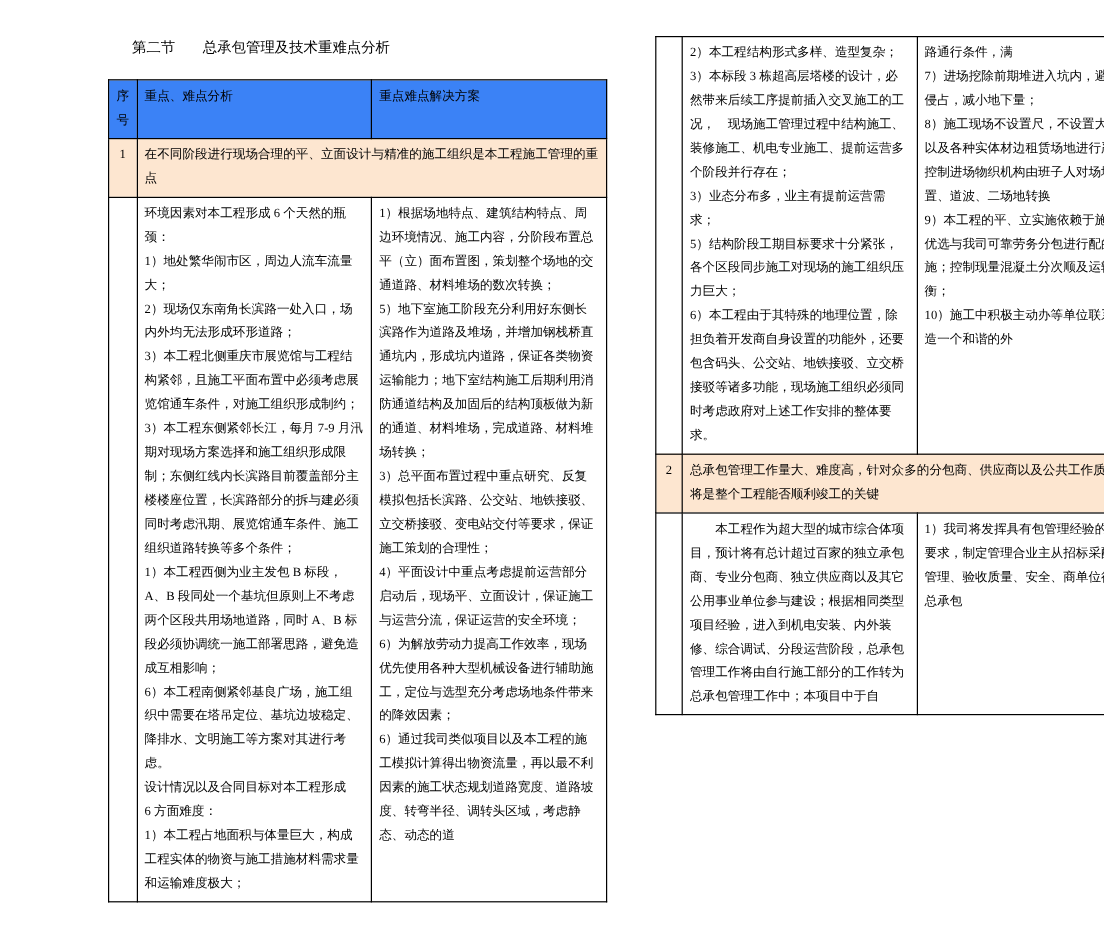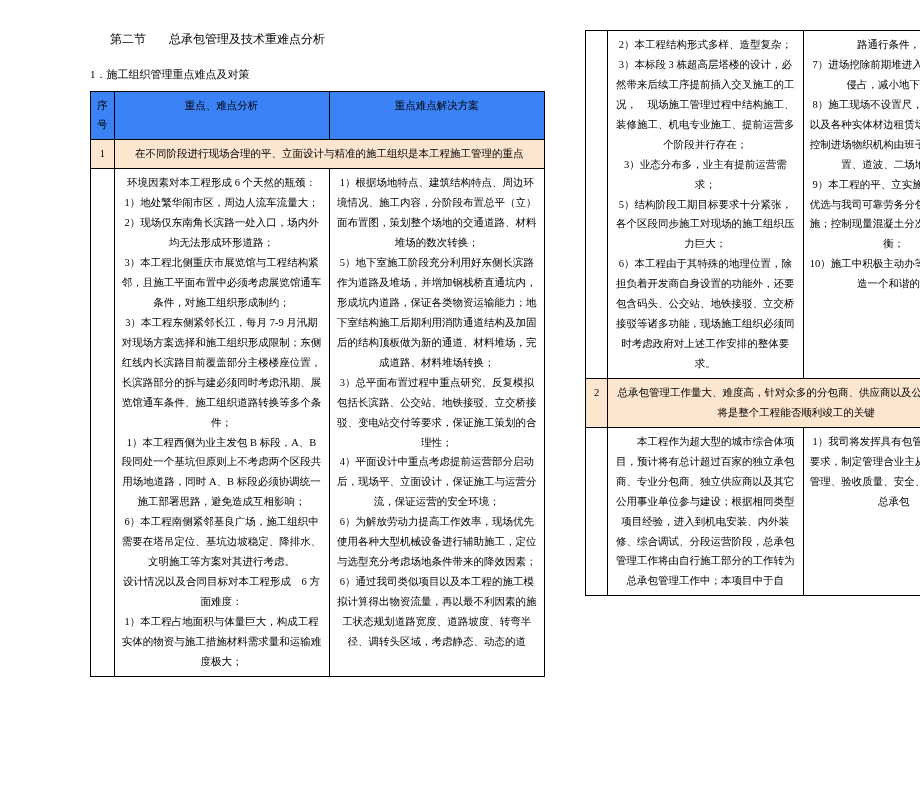--- a/index.html
+++ b/index.html
@@ -11,61 +11,60 @@
       width: 920px;
       height: 786px;
       overflow: hidden;
       display: flex;
       gap: 40px;
       padding: 30px 0 0 90px;
     }
     .page {
       flex: 0 0 auto;
     }
-    .page-left { width: 455px; }
+    .page-left { width: 416px; }
     .page-right { width: 400px; }
     .section-title {
       font-size: 12px;
       margin-bottom: 18px;
       padding-left: 20px;
     }
     .section-title .label { margin-right: 20px; }
     .sub-title {
       font-size: 11px;
       margin-bottom: 8px;
     }
     table {
       border-collapse: collapse;
       width: 100%;
       font-size: 10.5px;
     }
     td, th {
       border: 1px solid #000;
       padding: 4px 6px;
       vertical-align: top;
-      text-align: center;
+      text-align: left;
       line-height: 1.9;
     }
     th {
       font-weight: normal;
       background: #3b82f6;
     }
     .col-num { width: 22px; text-align: center; }
     .row-highlight td { background: #fde6d0; }
     .content-col { width: 49%; }
   </style>
 </head>
 <body>
 
 <div class="page page-left">
   <div class="section-title">
     <span class="label">第二节</span>
     <span>总承包管理及技术重难点分析</span>
   </div>
-  <div class="sub-title">1．施工组织管理重点难点及对策</div>
 
   <table>
     <tbody>
         <tr>
       <th class="col-num">序号</th>
       <th class="content-col">重点、难点分析</th>
       <th class="content-col">重点难点解决方案</th>
     </tr>
     <tr class="row-highlight">
       <td class="col-num">1</td>

